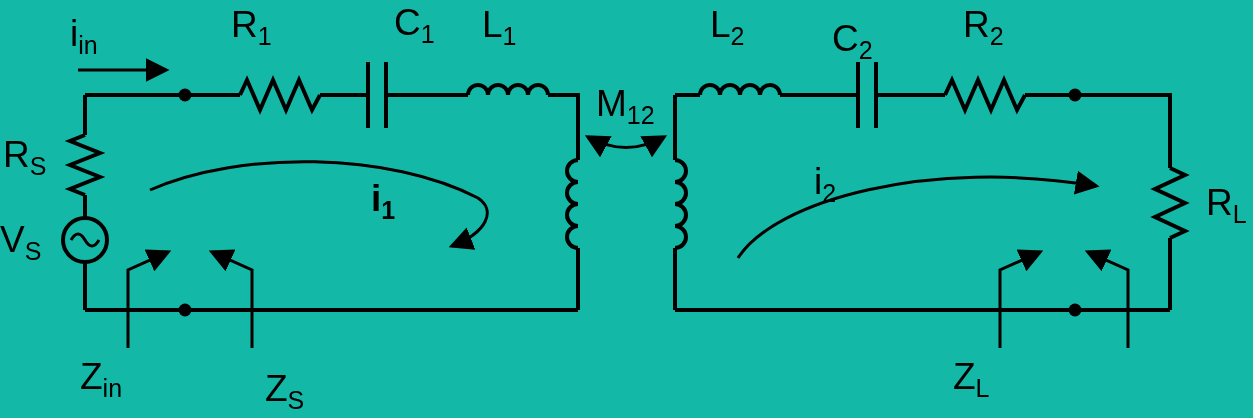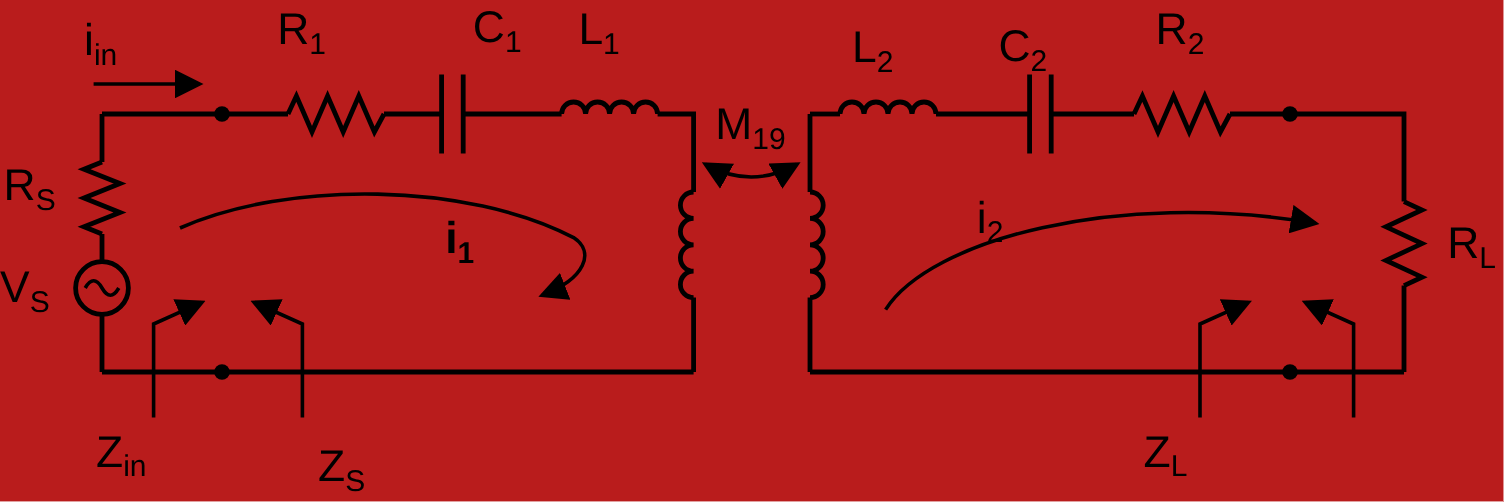--- a/index.html
+++ b/index.html
@@ -1,20 +1,20 @@
 <!DOCTYPE html>
 <html><head>
 <meta charset="utf-8">
 <style>
   html, body { margin: 0; padding: 0; background: #ffffff; }
   .diagram {
     position: relative;
     width: 1253px;
     height: 418px;
-    background: #b91c1c;
+    background: #14b8a6;
     font-family: "Liberation Sans", sans-serif;
     color: #000;
     overflow: hidden;
   }
   .diagram svg { position: absolute; left: 0; top: 0; }
   .lbl {
     position: absolute;
     font-size: 37px;
     line-height: 1;
     white-space: nowrap;
@@ -106,22 +106,22 @@
       <path d="M 252 348 L 252 270 L 212 252" marker-end="url(#arrow)"></path>
       <path d="M 1000 348 L 1000 270 L 1040 252" marker-end="url(#arrow)"></path>
       <path d="M 1128 348 L 1128 270 L 1088 252" marker-end="url(#arrow)"></path>
     </g>
   </svg>
 
   <div class="lbl" style="left:70px; top:15px;"><span>i</span><sub>in</sub></div>
   <div class="lbl" style="left:231px; top:6px;"><span>R</span><sub>1</sub></div>
   <div class="lbl" style="left:356px; top:4px;margin-left:38px;"><span>C</span><sub>1</sub></div>
   <div class="lbl" style="left:482px; top:6px;"><span>L</span><sub>1</sub></div>
-  <div class="lbl" style="left:596px; top:85px;"><span>M</span><sub>19</sub></div>
-  <div class="lbl" style="left:710px; top:21px;text-align:right;"><span>L</span><sub>2</sub></div>
+  <div class="lbl" style="left:596px; top:85px;"><span>M</span><sub>12</sub></div>
+  <div class="lbl" style="left:710px; top:6px;text-align:right;"><span>L</span><sub>2</sub></div>
   <div class="lbl" style="left:832px; top:20px;"><span>C</span><sub>2</sub></div>
   <div class="lbl" style="left:963px; top:6px;"><span>R</span><sub>2</sub></div>
   <div class="lbl" style="left:3px; top:136px;text-align:right;"><span>R</span><sub>S</sub></div>
   <div class="lbl" style="left:0px; top:221px;"><span>V</span><sub>S</sub></div>
   <div class="lbl" style="left:1206px; top:184px;"><span>R</span><sub>L</sub></div>
   <div class="lbl" style="left:371px; top:180px;font-weight:bold;"><span>i</span><sub>1</sub></div>
   <div class="lbl" style="left:814px; top:163px;"><span>i</span><sub>2</sub></div>
   <div class="lbl" style="left:80px; top:358px;"><span>Z</span><sub>in</sub></div>
   <div class="lbl" style="left:265px; top:358px;margin-top:12px;"><span>Z</span><sub>S</sub></div>
   <div class="lbl" style="left:953px; top:358px;"><span>Z</span><sub>L</sub></div>

